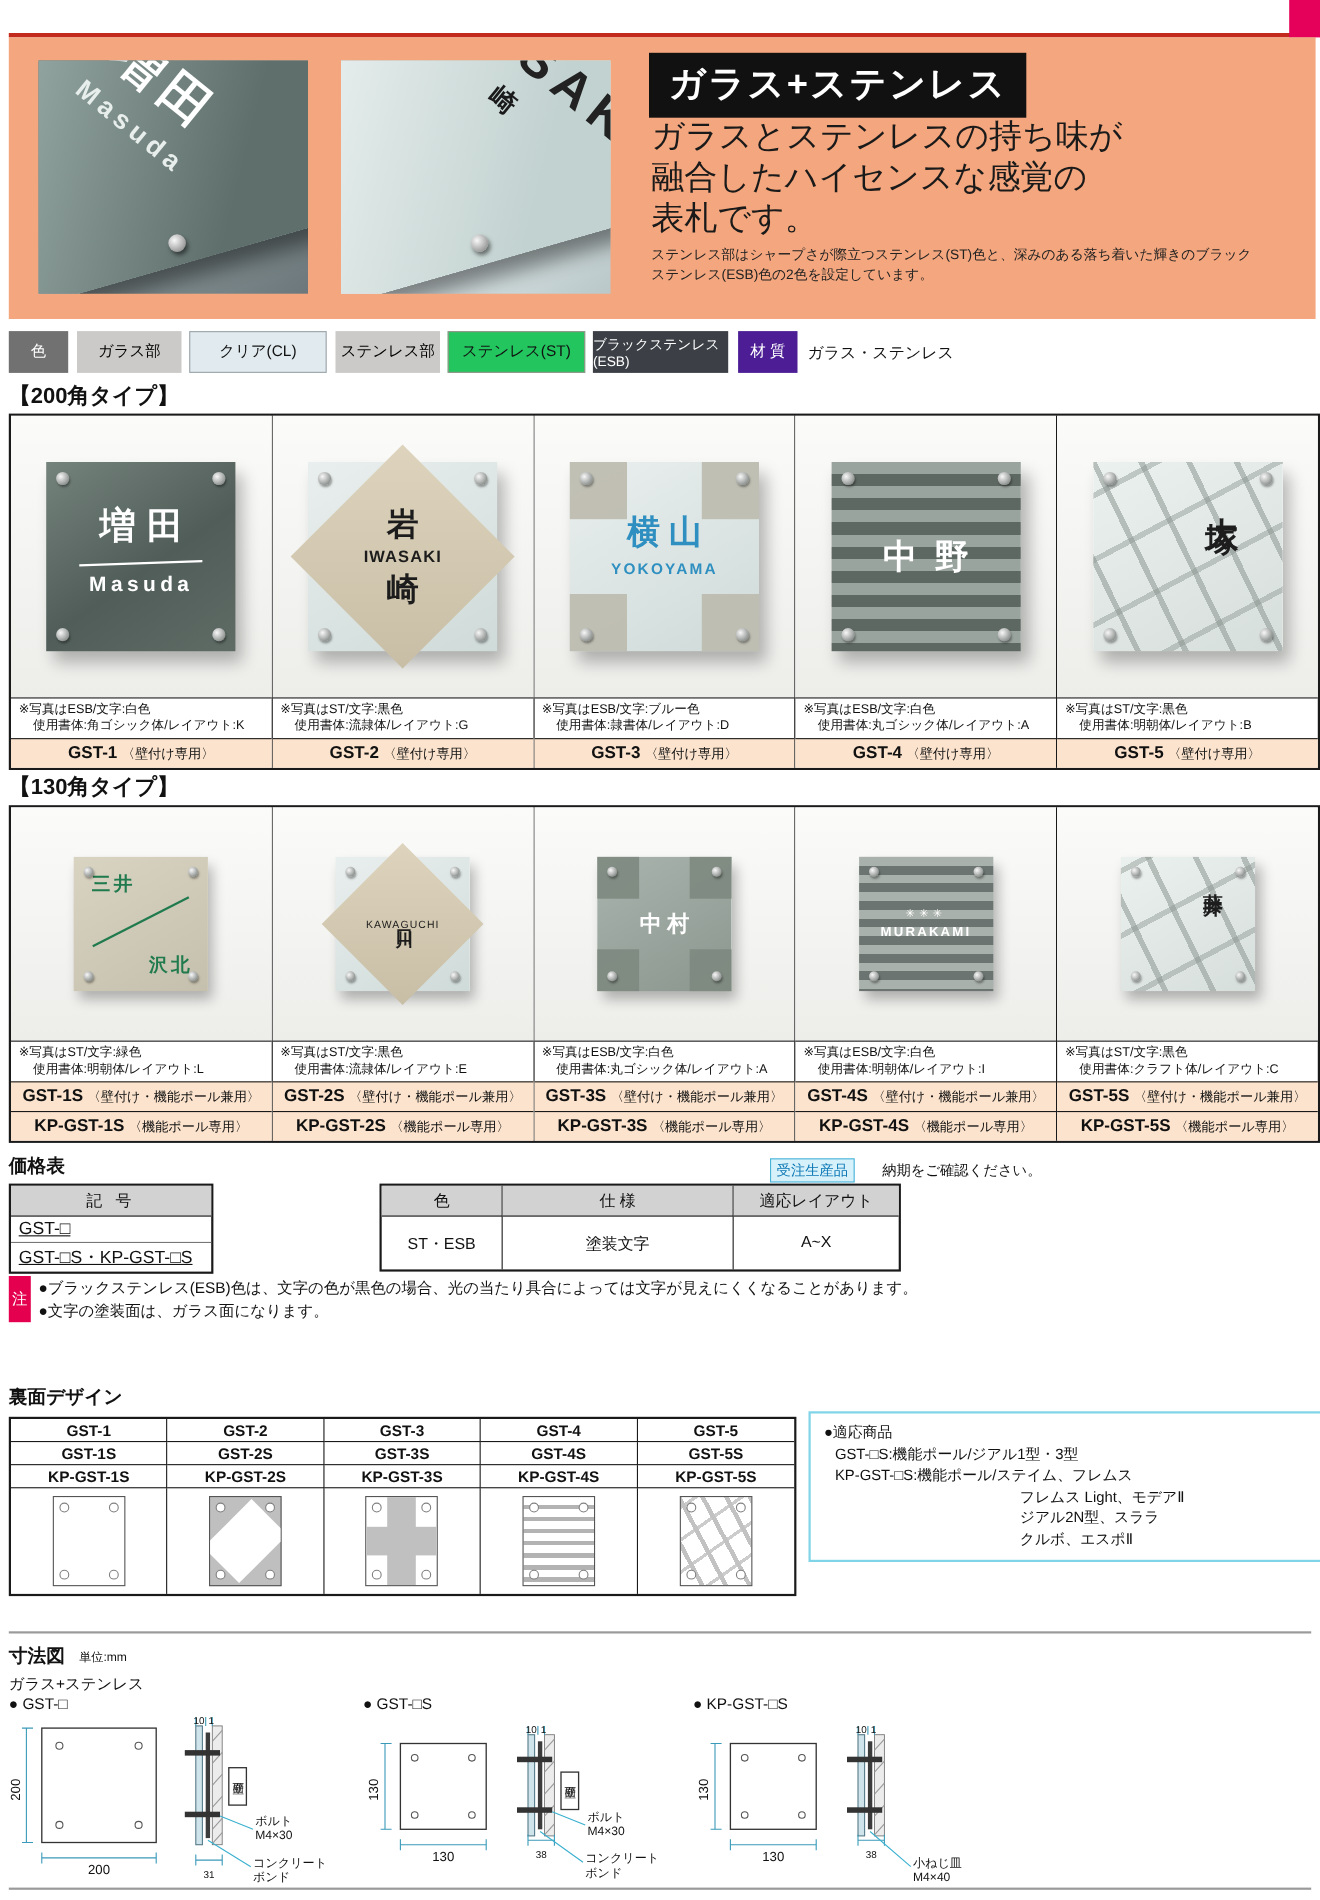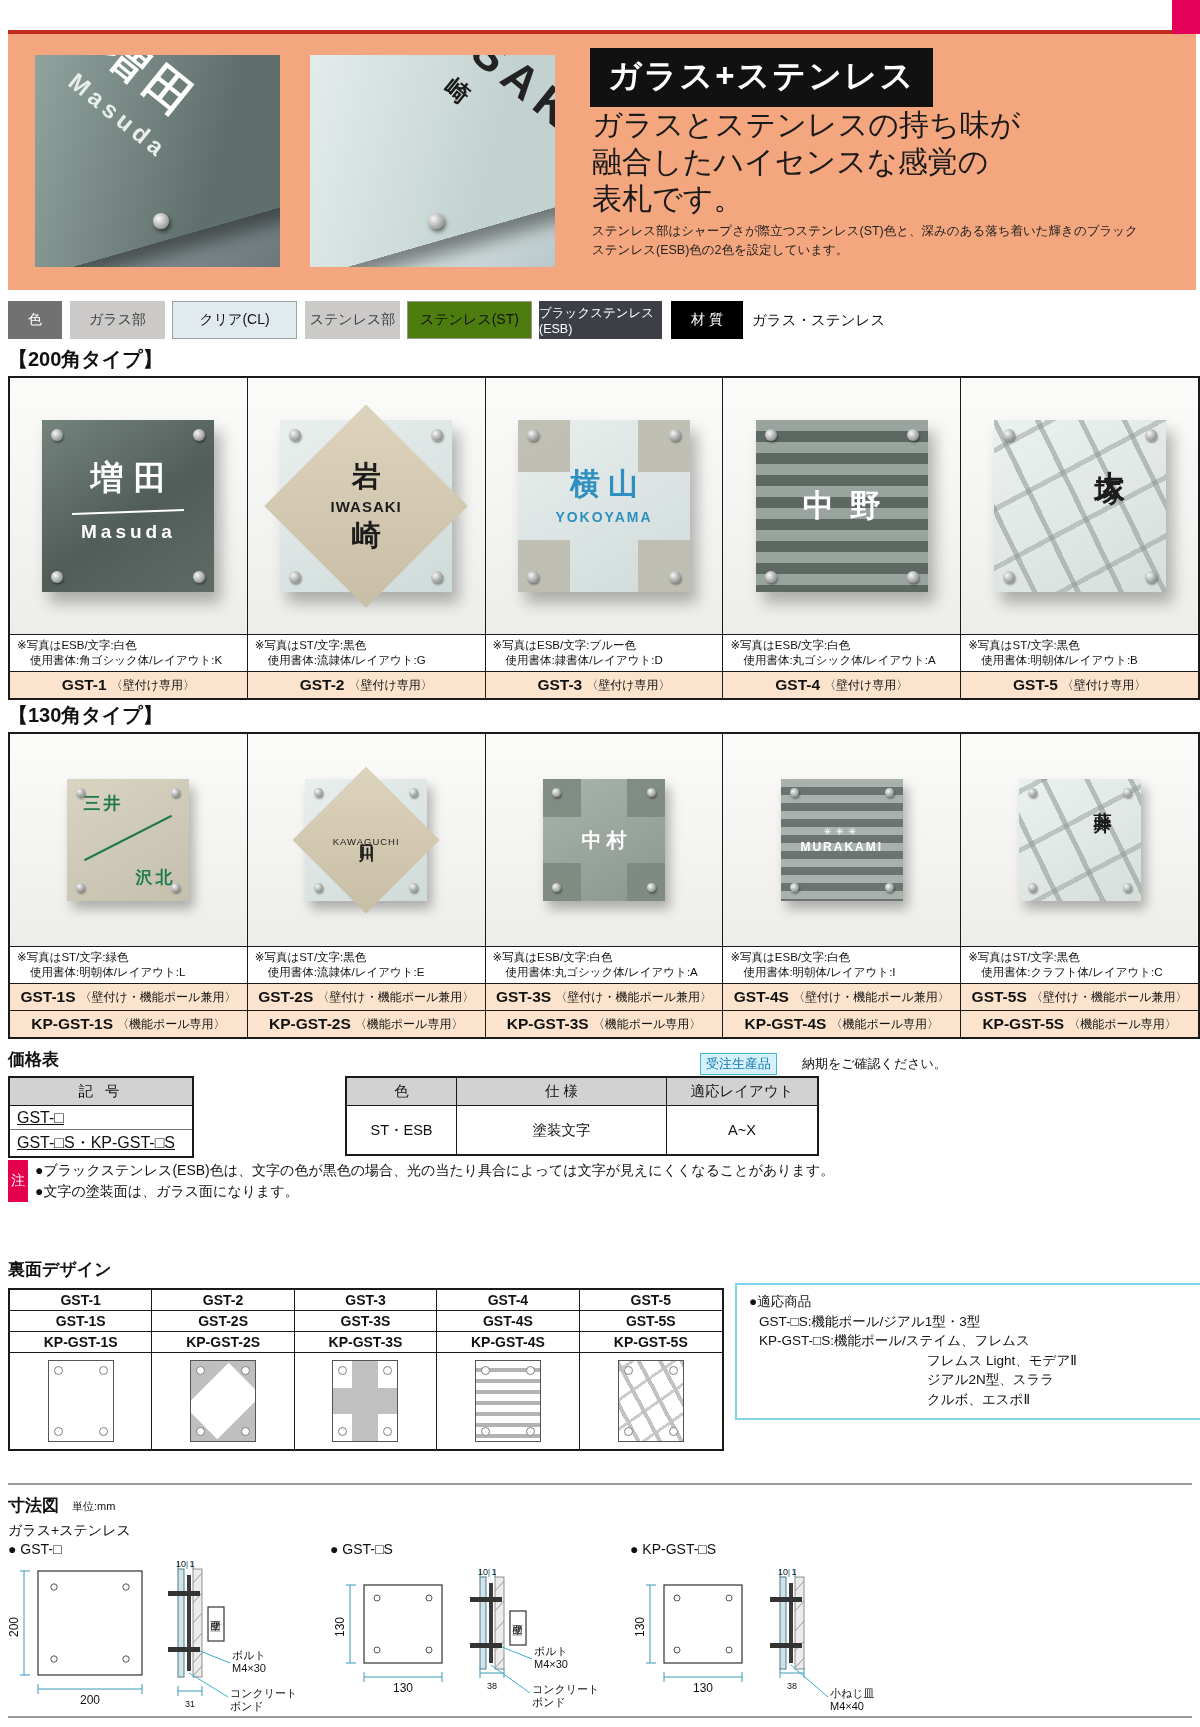--- a/index.html
+++ b/index.html
@@ -21,25 +21,25 @@
   .hero-screw{position:absolute;left:118px;bottom:38px;width:16px;height:16px;border-radius:50%;
       background:radial-gradient(circle at 35% 35%,#f8f8f8,#777);box-shadow:2px 3px 4px rgba(0,0,0,.5);}
   .title-box{position:absolute;left:582px;top:14px;background:#111;color:#fff;font-size:33px;font-weight:bold;
       letter-spacing:2px;padding:6px 18px 8px;}
   .headline{position:absolute;left:584px;top:72px;font-size:30px;line-height:37px;font-weight:500;color:#1a1a1a;}
   .desc{position:absolute;left:584px;top:188px;font-size:12.5px;line-height:19px;color:#222;}
   
   .legend{position:absolute;left:8px;top:301px;height:38px;display:flex;align-items:stretch;}
   .chip{display:flex;align-items:center;justify-content:center;font-size:14px;}
   .chip-dark{width:54px;background:#717171;color:#fff;}
-  .chip-name{width:95px;background:#cbcac8;color:#404040;margin-left:8px;}
+  .chip-name{width:95px;background:#cbcac8;color:#000000;margin-left:8px;}
   .chip-clear{width:123px;background:#e1eaee;border:1px solid #9aa4a8;margin-left:7px;}
-  .chip-st{width:123px;background:#4d7c0f;border:1px solid #9a948a;margin-left:7px;}
+  .chip-st{width:123px;background:#22c55e;border:1px solid #9a948a;margin-left:7px;}
   .chip-esb{width:123px;background:#3c4046;color:#fff;margin-left:7px;font-size:12.5px;}
-  .chip-mat{width:72px;background:#000000;color:#fff;margin-left:9px;}
+  .chip-mat{width:54px;background:#4c1d95;color:#fff;margin-left:9px;}
   .legend-text{display:flex;align-items:center;margin-left:9px;font-size:14.5px;}
   
   .sec-title{position:absolute;left:8px;font-size:20px;font-weight:bold;}
   .h3{position:absolute;left:8px;font-size:17px;font-weight:bold;}
   
   .ptable{position:absolute;left:8px;width:1188px;border:2px solid #1a1a1a;display:flex;background:#fff;}
   .pcol{flex:1;border-right:1px solid #1a1a1a;display:flex;flex-direction:column;}
   .pcol:last-child{border-right:none;}
   .photo{height:256px;background:linear-gradient(180deg,#fbfbfa,#ededea);display:flex;align-items:center;justify-content:center;}
   .photo130{height:212px;}

